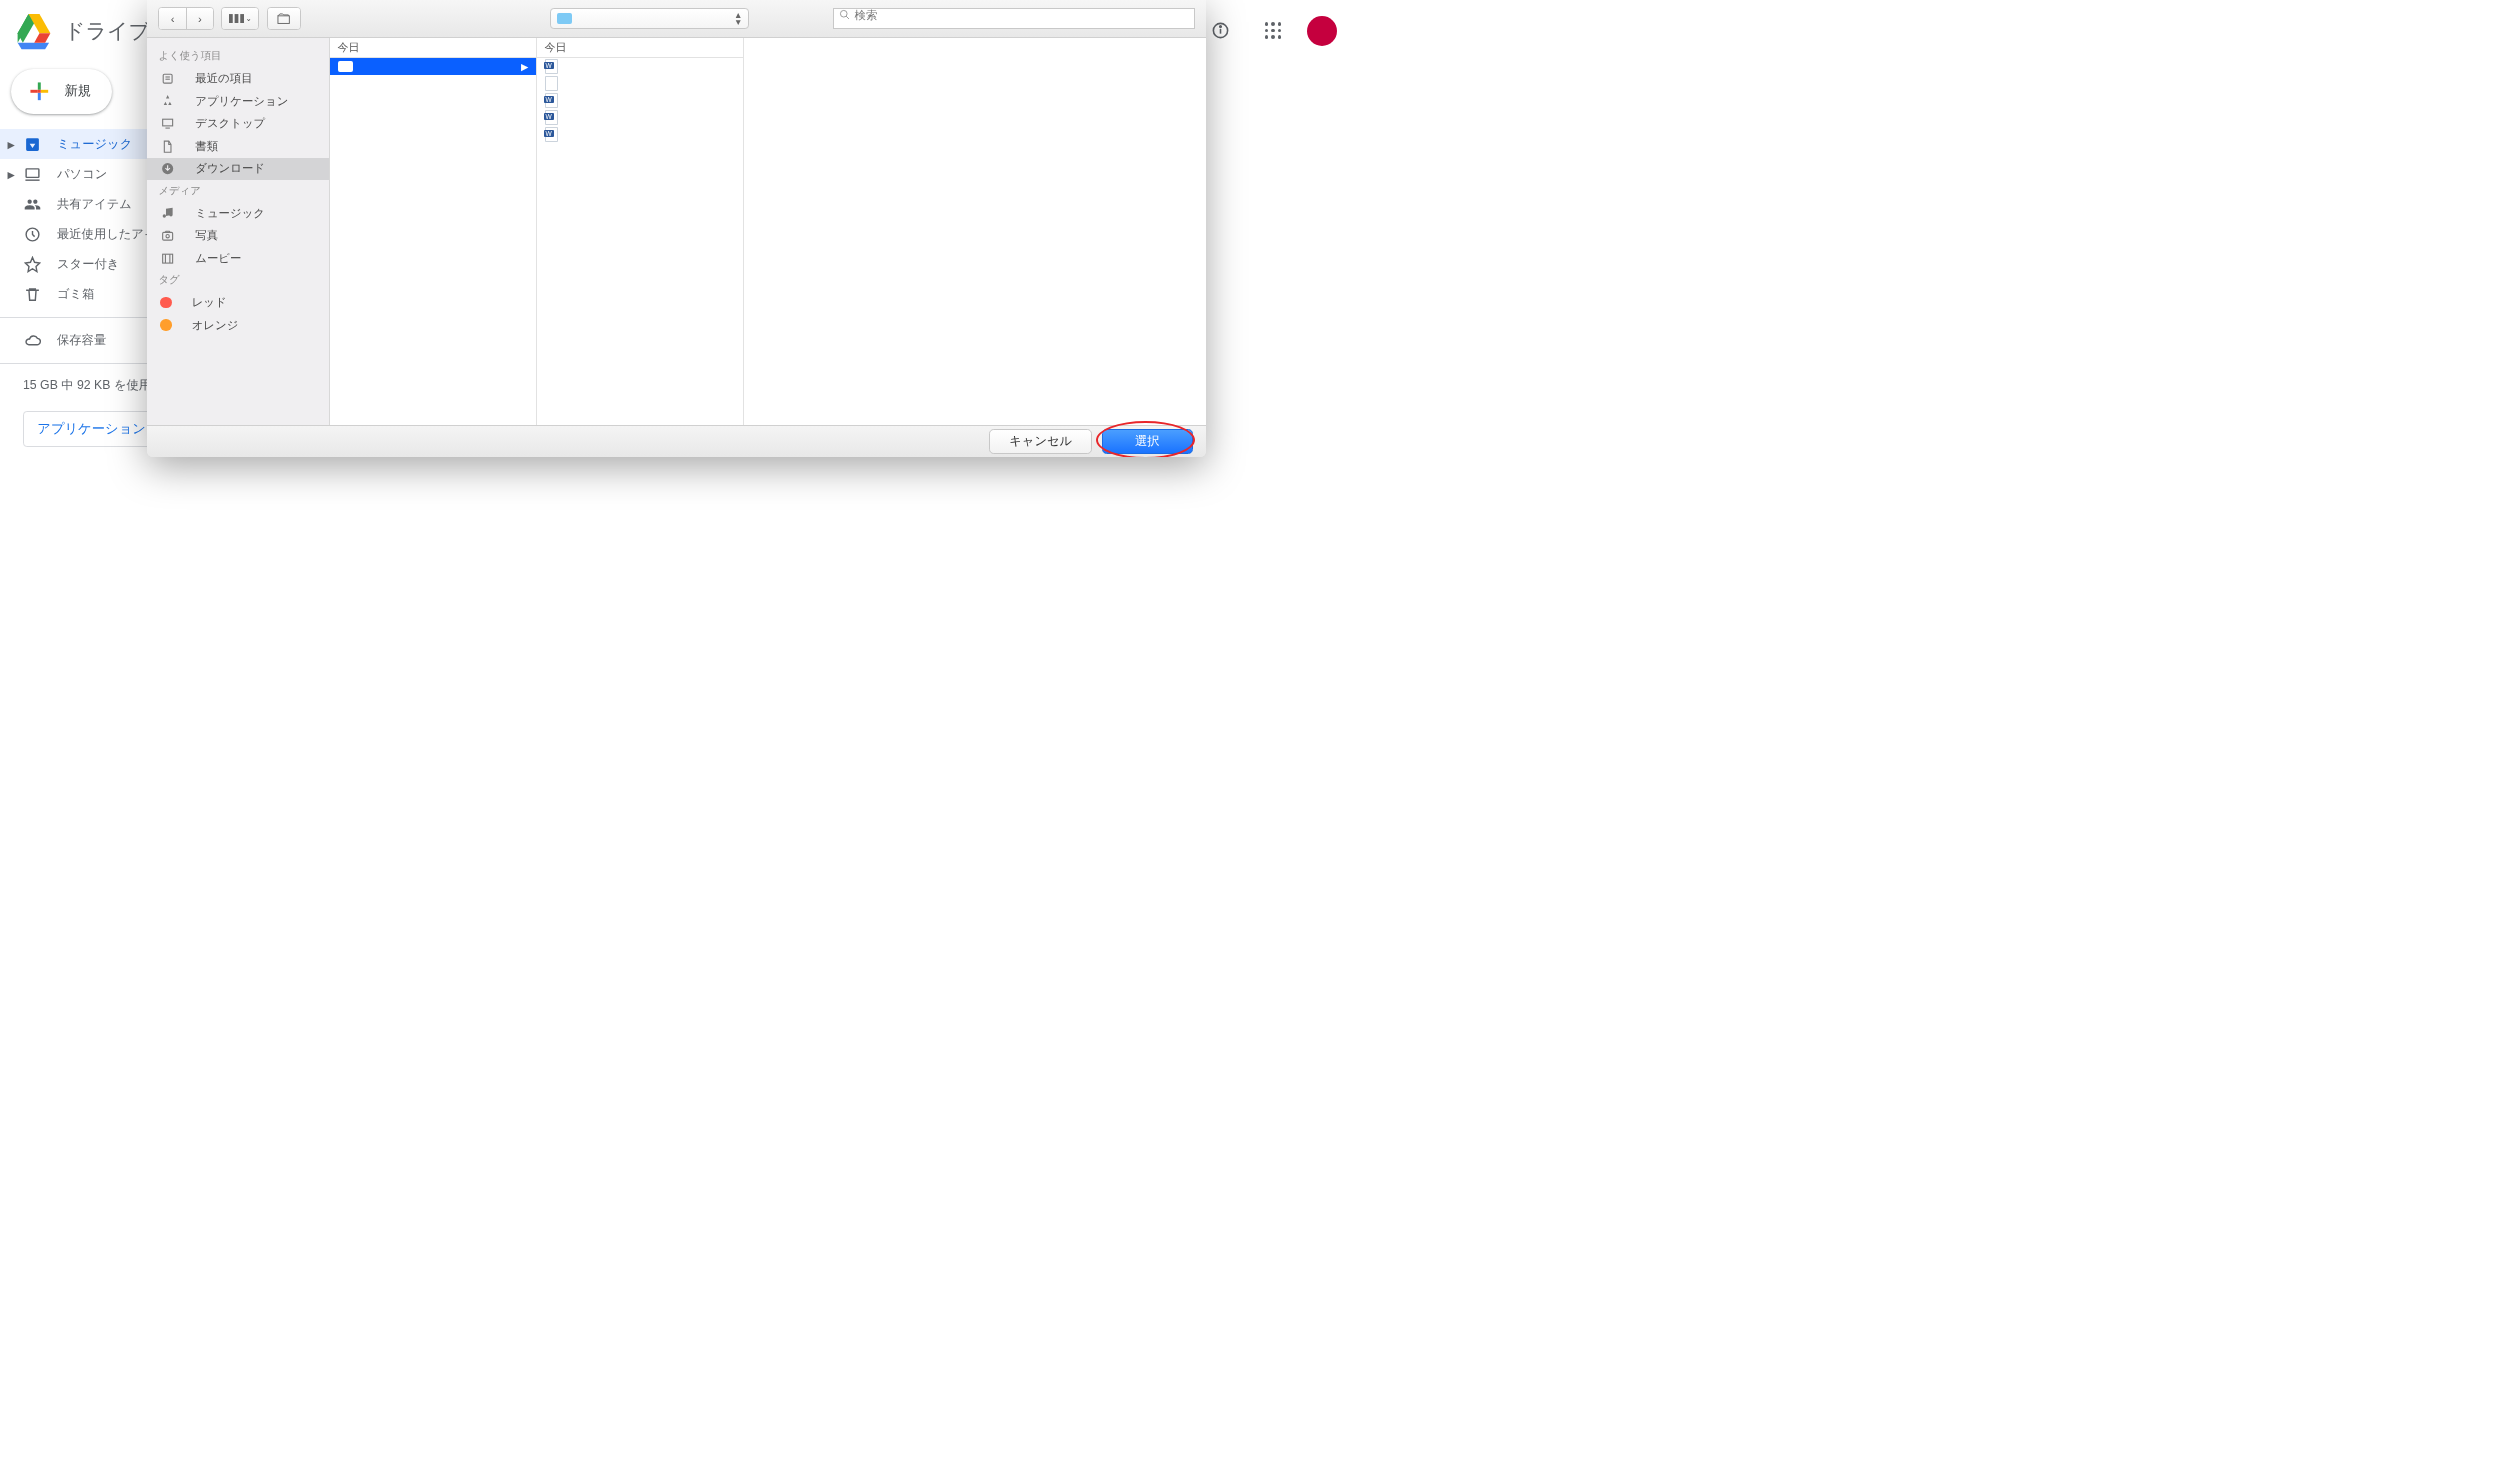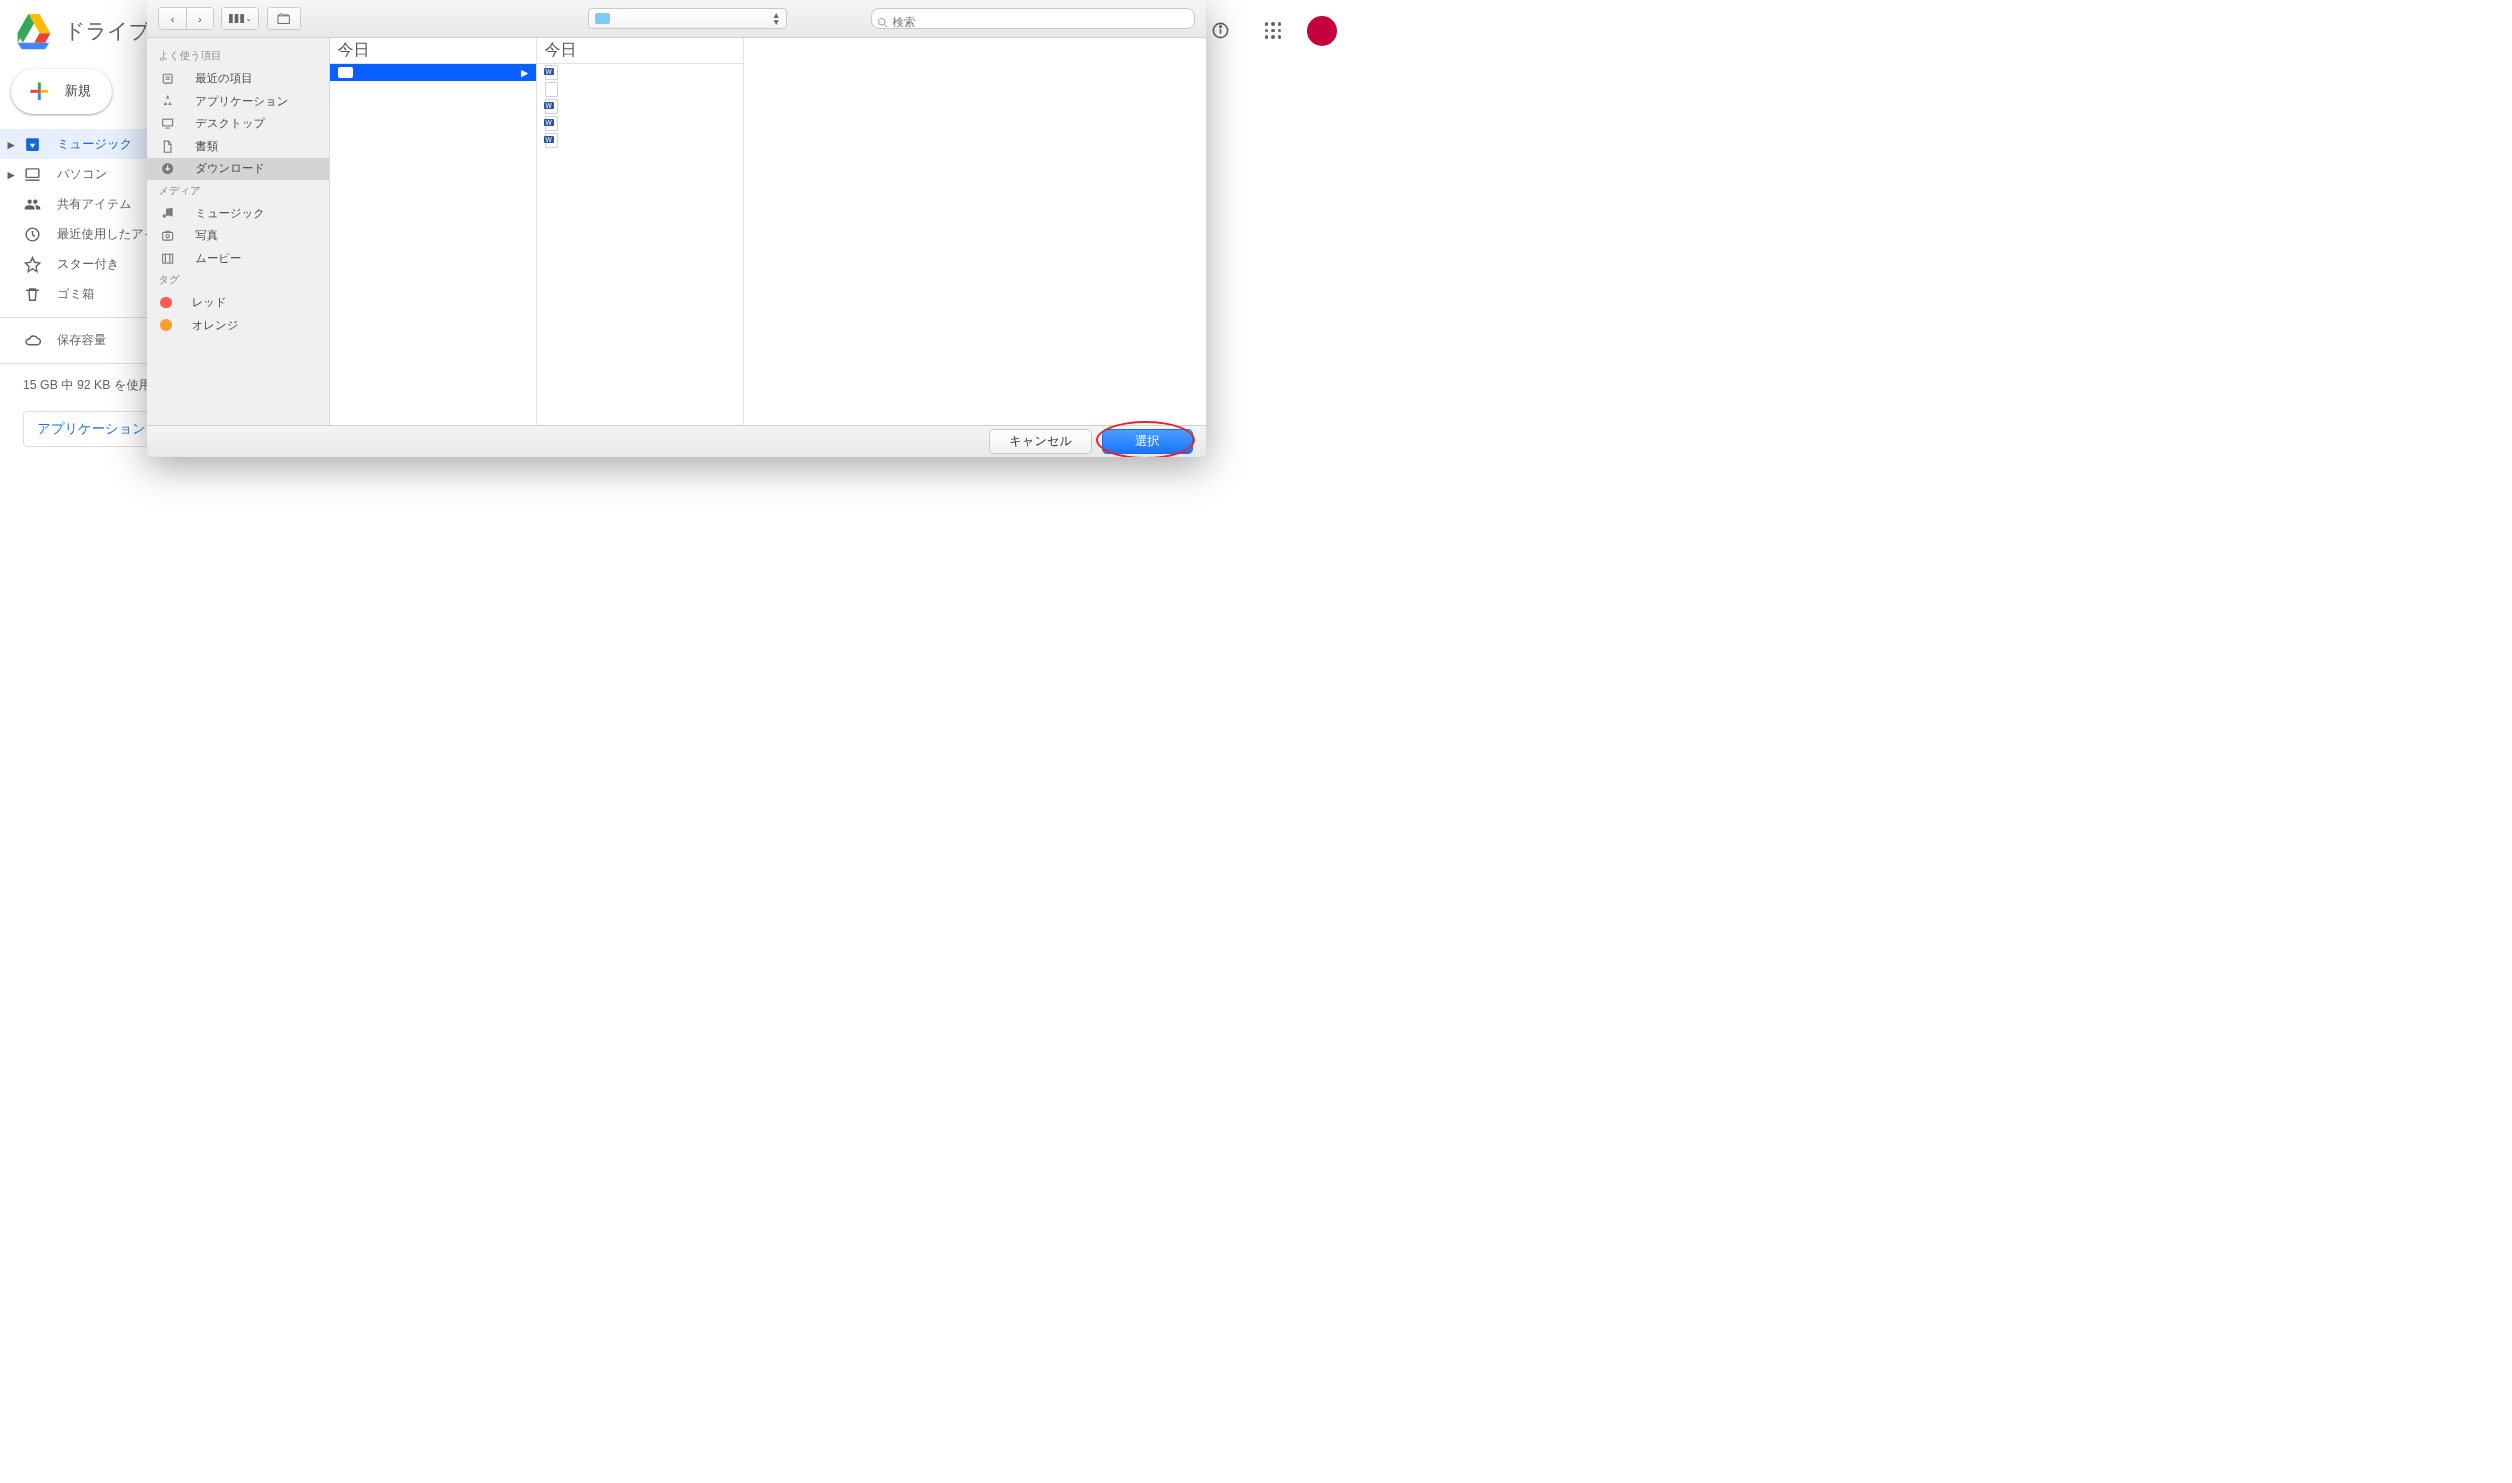--- a/index.html
+++ b/index.html
@@ -33,34 +33,34 @@
 
 
 .finder-dialog { position: absolute; left: 147px; top: 0; width: 1059px; height: 457px; background: #ececec; box-shadow: 0 9.5px 38px rgba(0,0,0,.35); border-radius: 0 0 5.7px 5.7px; display: flex; flex-direction: column; overflow: hidden; }
 .finder-toolbar { height: 38px; background: linear-gradient(#f6f6f6, #e8e8e8); border-bottom: 0.9px solid #d0d0d0; display: flex; align-items: center; padding: 0 11.4px; gap: 7.6px; }
 .tb-group { display: flex; border: 0.9px solid #c8c8c8; border-radius: 3.8px; overflow: hidden; background: #fff; }
 .tb-btn { width: 26.6px; height: 21px; display: flex; align-items: center; justify-content: center; background: linear-gradient(#fff,#f0f0f0); border: none; cursor: pointer; color: #555; font-size: 11.4px; }
 .tb-btn + .tb-btn { border-left: 0.9px solid #c8c8c8; }
 .tb-folder-select { flex: 0 0 199px; margin-left: auto; margin-right: 76px; height: 21px; border: 0.9px solid #c8c8c8; border-radius: 3.8px; background: linear-gradient(#fff,#f5f5f5); display: flex; align-items: center; padding: 0 5.7px; gap: 5.7px; font-size: 11.4px; }
 .tb-folder-select .folder-swatch { width: 15px; height: 11.4px; background: #7ecaf5; border-radius: 1.9px; }
 .tb-folder-select .updown { margin-left: auto; font-size: 8.5px; color: #666; line-height: 6.6px; }
-.tb-search { width: 324px; height: 21px; border: 0.9px solid #c8c8c8; border-radius: 8px; background: #fff; display: flex; align-items: flex-end; padding: 0 5.7px; gap: 3.8px; font-size: 11.4px; color: #999; }
+.tb-search { width: 362px; height: 21px; border: 0.9px solid #c8c8c8; border-radius: 0; background: #fff; display: flex; align-items: flex-start; padding: 0 5.7px; gap: 3.8px; font-size: 11.4px; color: #999; }
 .tb-search input { border: none; outline: none; flex: 1; font-size: 11.4px; background: transparent; }
 
 .finder-body { flex: 1; display: flex; background: #fff; }
 .finder-sidebar { width: 183px; background: #f0eff1; border-right: 0.9px solid #d8d8d8; padding-top: 7.6px; font-size: 11.4px; color: #4a4a4a; overflow: hidden; }
 .fs-header { padding: 3.8px 11.4px; font-size: 10.4px; color: #8a8a8a; font-weight: 500; }
 .fs-item { display: flex; align-items: center; gap: 20px; padding: 3.8px 11.4px 3.8px 13.3px; cursor: pointer; }
 .fs-item.selected { background: #d4d4d6; }
 .fs-icon { width: 15px; height: 15px; color: #7a7a7a; display: flex; align-items: center; justify-content: center; }
 .fs-tag { width: 11.4px; height: 11.4px; border-radius: 50%; }
 
 .finder-columns { flex: 1; display: flex; }
 .finder-col { border-right: 0.9px solid #e2e2e2; min-width: 207px; display: flex; flex-direction: column; }
-.col-header { font-size: 16px; color: #555; padding: 1.9px 7.6px; border-bottom: 0.9px solid #e2e2e2; background: #fff; }
+.col-header { font-size: 11px; color: #555; padding: 1.9px 7.6px; border-bottom: 0.9px solid #e2e2e2; background: #fff; }
 .col-body { flex: 1; background: #fff; }
 .col-row { display: flex; align-items: center; gap: 5.7px; padding: 1.9px 7.6px; font-size: 11.4px; height: 17px; }
 .col-row.selected { background: #0a60ff; color: #fff; }
 .col-row .folder-swatch { width: 15px; height: 11.4px; background: #7ecaf5; border-radius: 1.9px; }
 .col-row.selected .folder-swatch { background: #fff; }
 .col-row .arrow { margin-left: auto; font-size: 9.5px; }
 .doc-icon { width: 13.3px; height: 15px; background: #fff; border: 0.9px solid #cbd3dc; border-radius: 0.9px; position: relative; }
 .doc-icon.word::after { content: "W"; position: absolute; top: 1.9px; left: -1.9px; background: #2b579a; color: #fff; font-size: 6.6px; padding: 0 1.9px; border-radius: 0.9px; }
 .doc-icon.generic::after { content: ""; }
 

